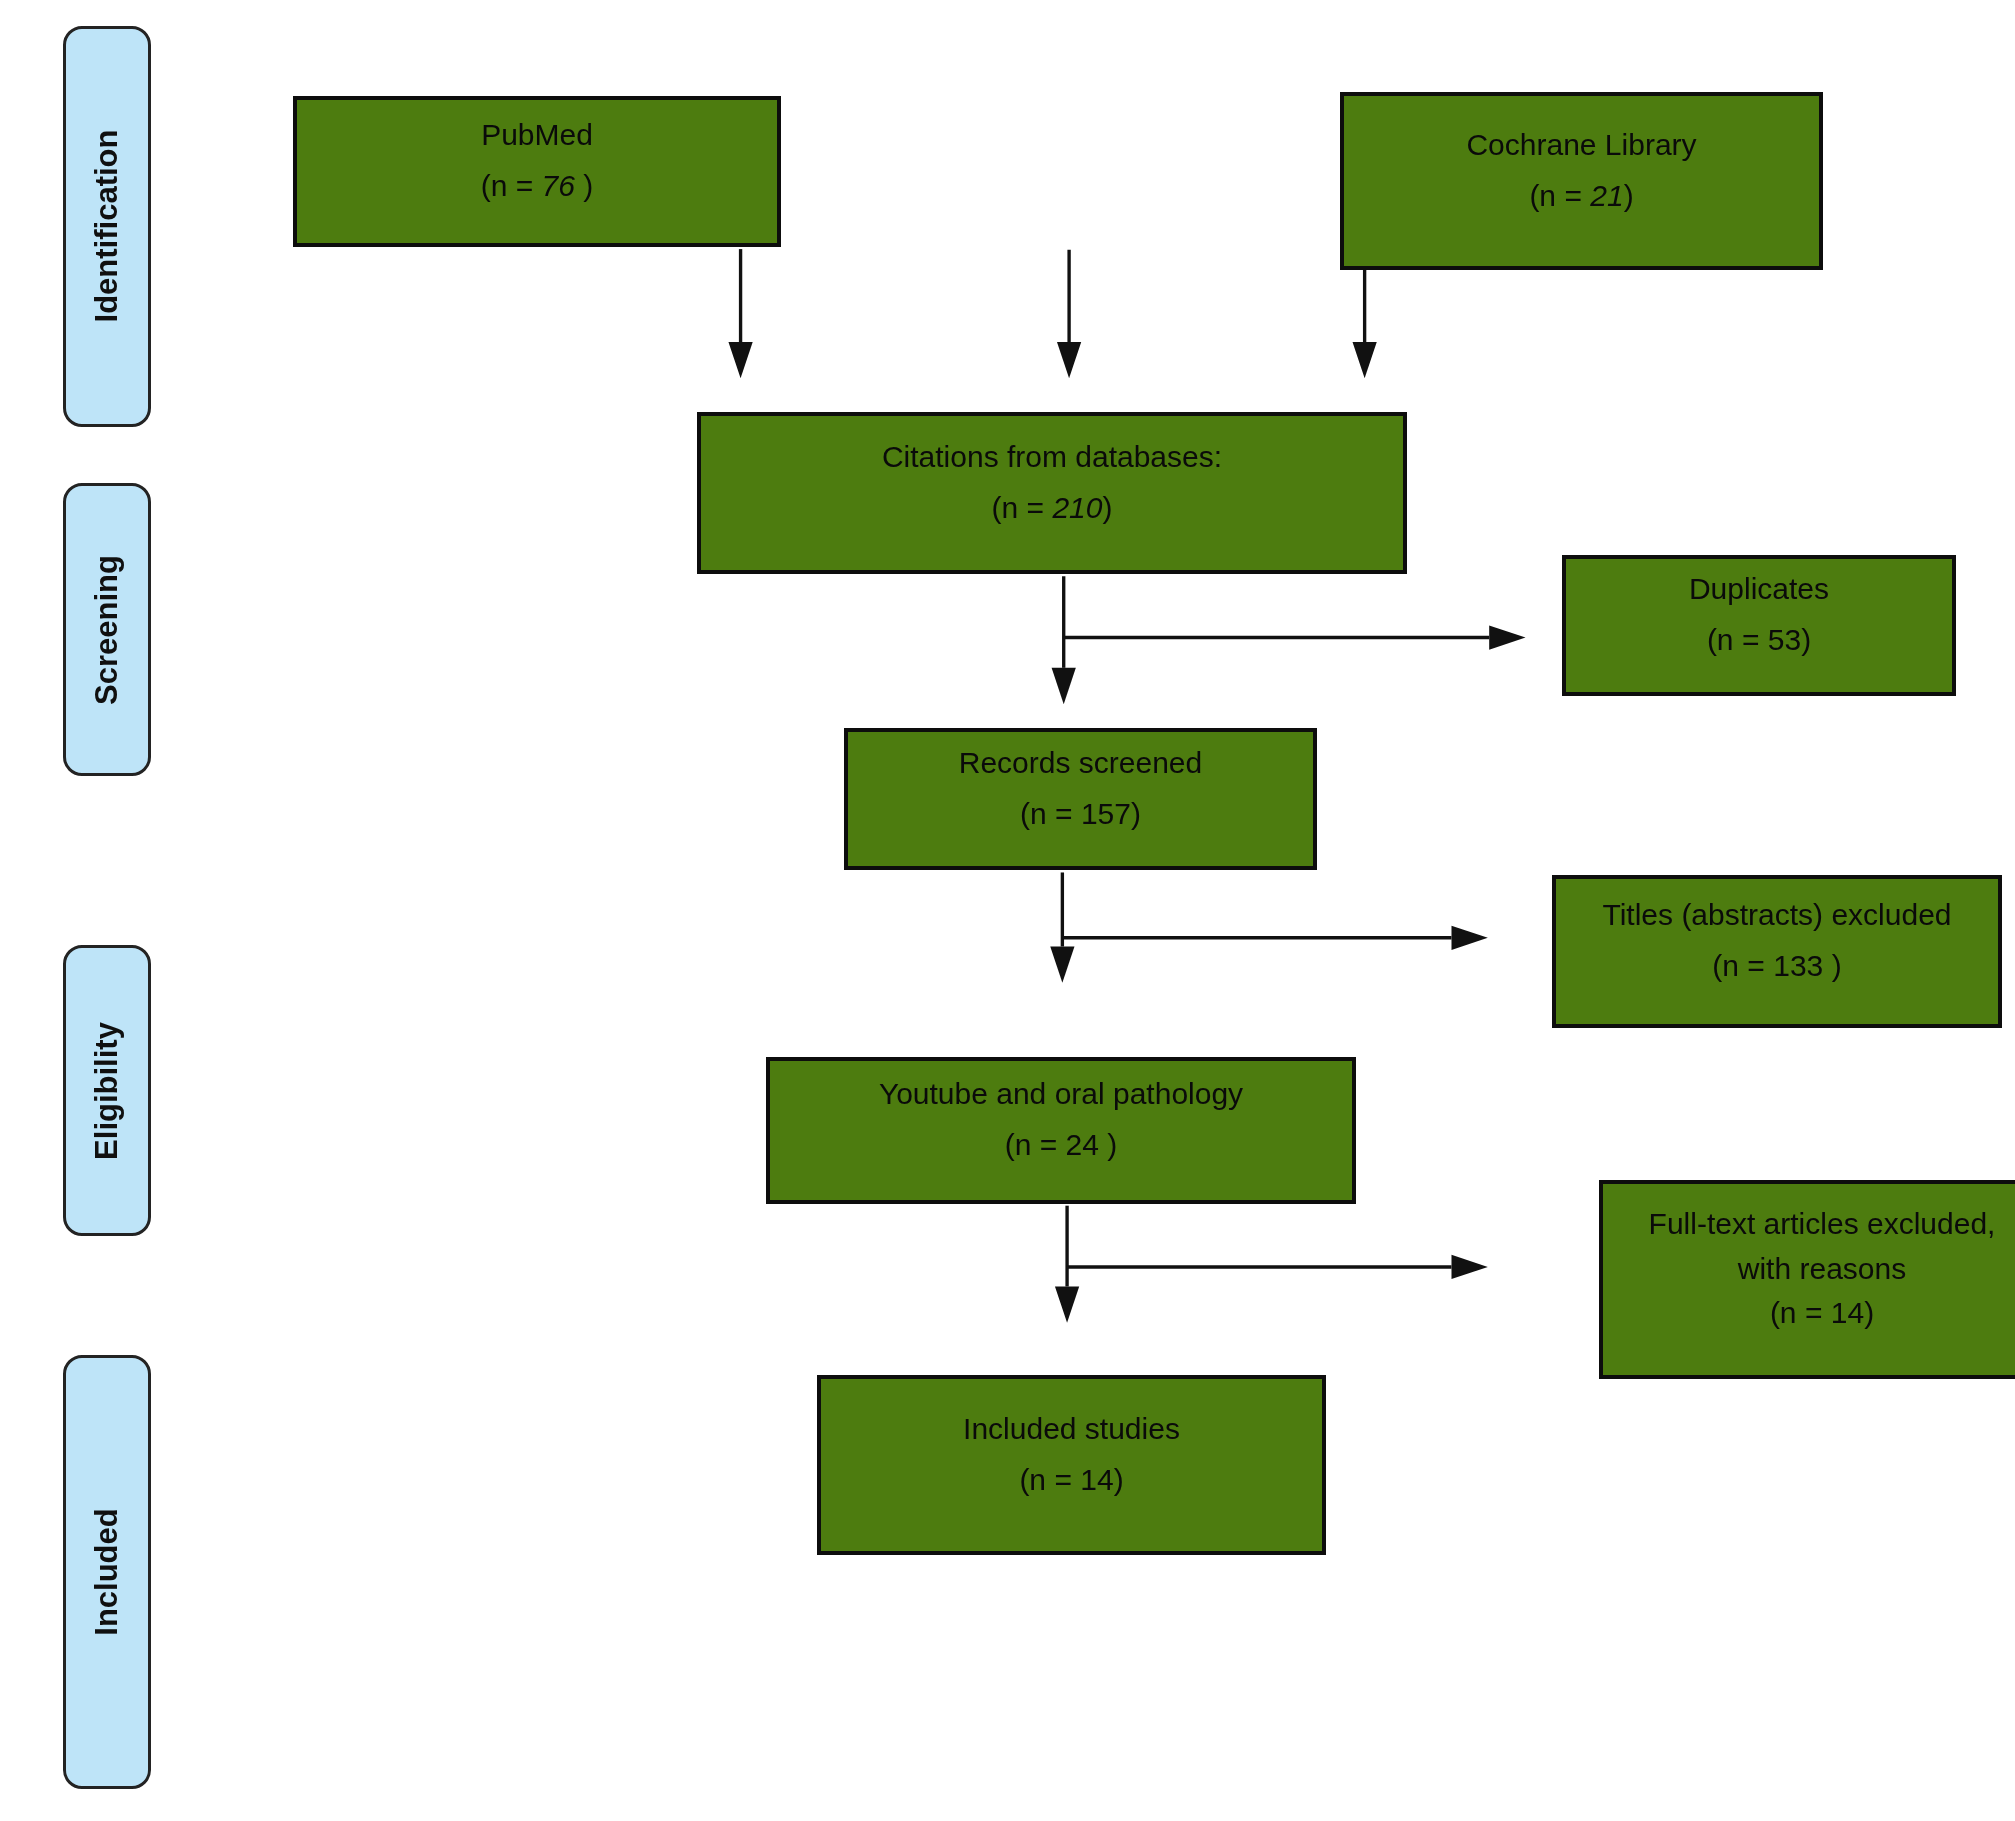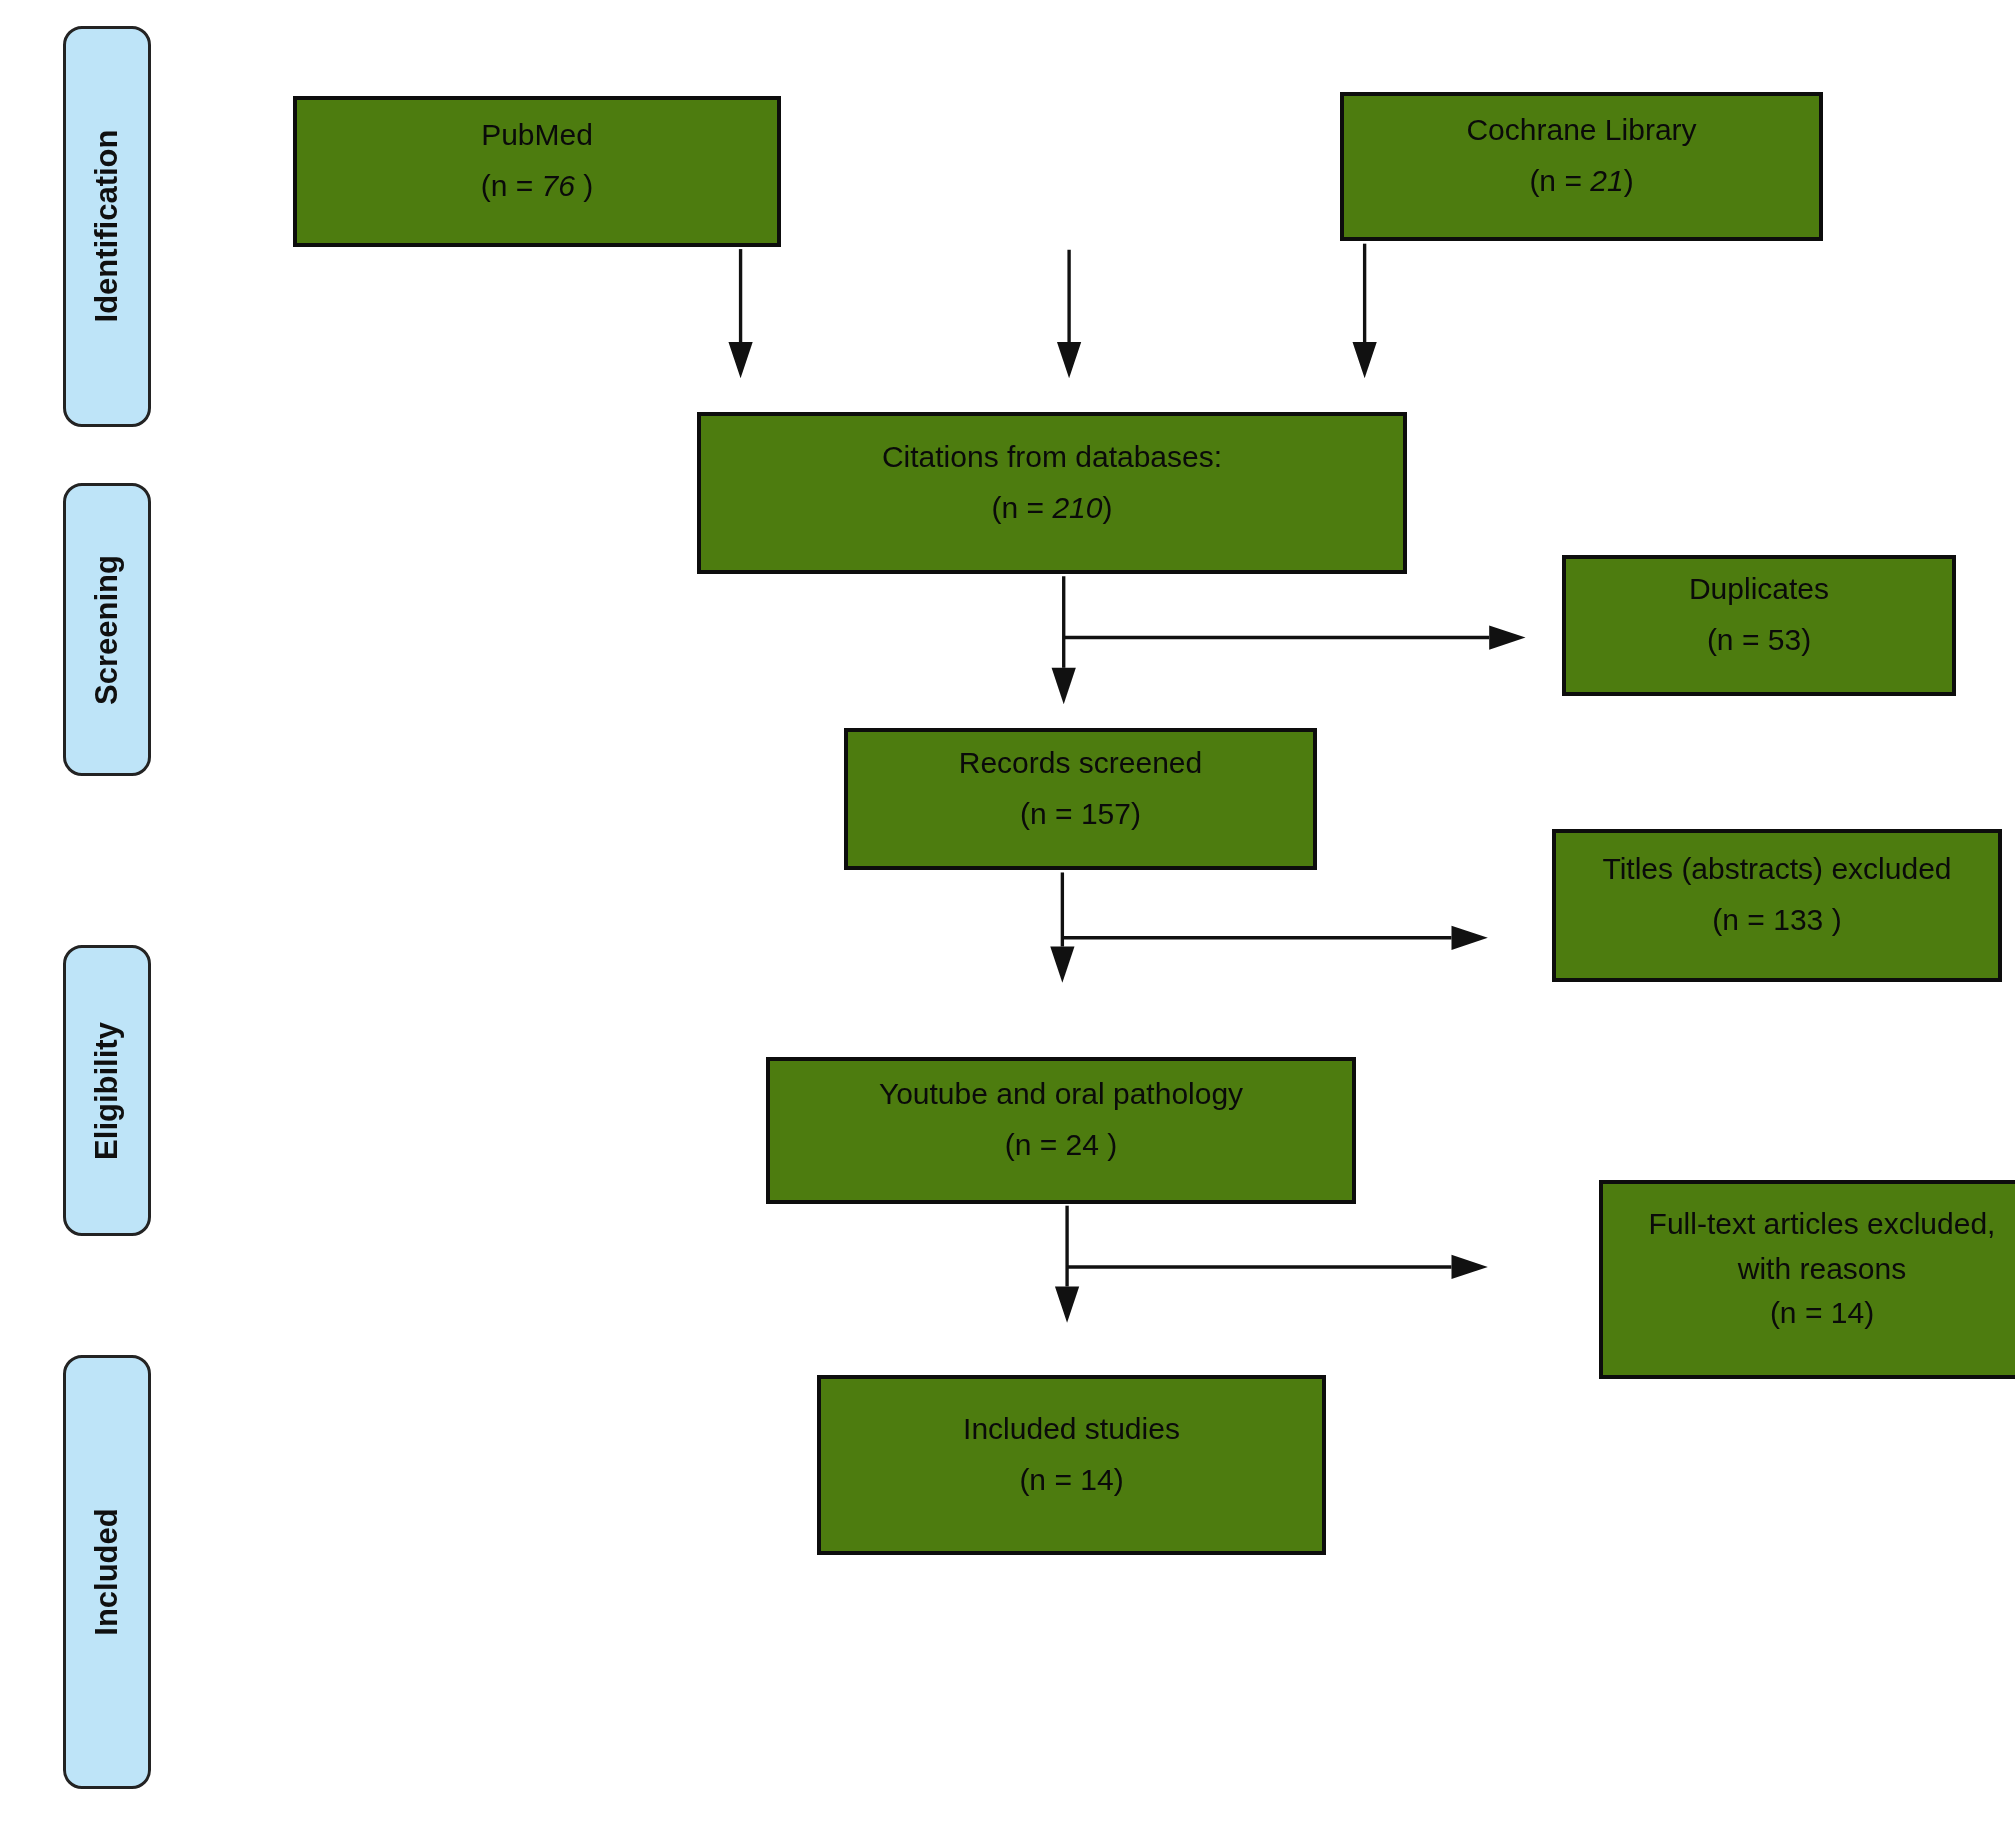--- a/index.html
+++ b/index.html
@@ -111,41 +111,41 @@
   <div class="stage" style="top:1355px;height:434px;">
     <span>Included</span>
   </div>
 
   <div class="node" style="left:293px;top:96px;width:488px;height:151px;">
     <div class="line">PubMed</div>
     <div class="count"><span>(n = </span><span class="it">76</span><span> )</span></div>
   </div>
 
 
-  <div class="node" style="left:1340px;top:92px;width:483px;height:149px;">
+  <div class="node" style="left:1340px;top:92px;width:483px;height:178px;">
     <div class="line">Cochrane Library</div>
     <div class="count"><span>(n = </span><span class="it">21</span><span>)</span></div>
   </div>
 
   <div class="node" style="left:697px;top:412px;width:710px;height:162px;">
     <div class="line">Citations from databases:</div>
     <div class="count"><span>(n = </span><span class="it">210</span><span>)</span></div>
   </div>
 
   <div class="node" style="left:1562px;top:555px;width:394px;height:141px;">
     <div class="line">Duplicates</div>
     <div class="count"><span>(n = </span><span>53</span><span>)</span></div>
   </div>
 
   <div class="node" style="left:844px;top:728px;width:473px;height:142px;">
     <div class="line">Records screened</div>
     <div class="count"><span>(n = </span><span>157</span><span>)</span></div>
   </div>
 
-  <div class="node" style="left:1552px;top:829px;width:450px;height:153px;text-align:right;">
+  <div class="node" style="left:1552px;top:875px;width:450px;height:153px;text-align:right;">
     <div class="line">Titles (abstracts) excluded</div>
     <div class="count"><span>(n = </span><span>133</span><span> )</span></div>
   </div>
 
   <div class="node" style="left:766px;top:1057px;width:590px;height:147px;">
     <div class="line">Youtube and oral pathology</div>
     <div class="count"><span>(n = </span><span>24</span><span> )</span></div>
   </div>
 
   <div class="node" style="left:1552px;top:1180px;width:446px;height:199px;row-gap:4px;margin-left:47px;">

